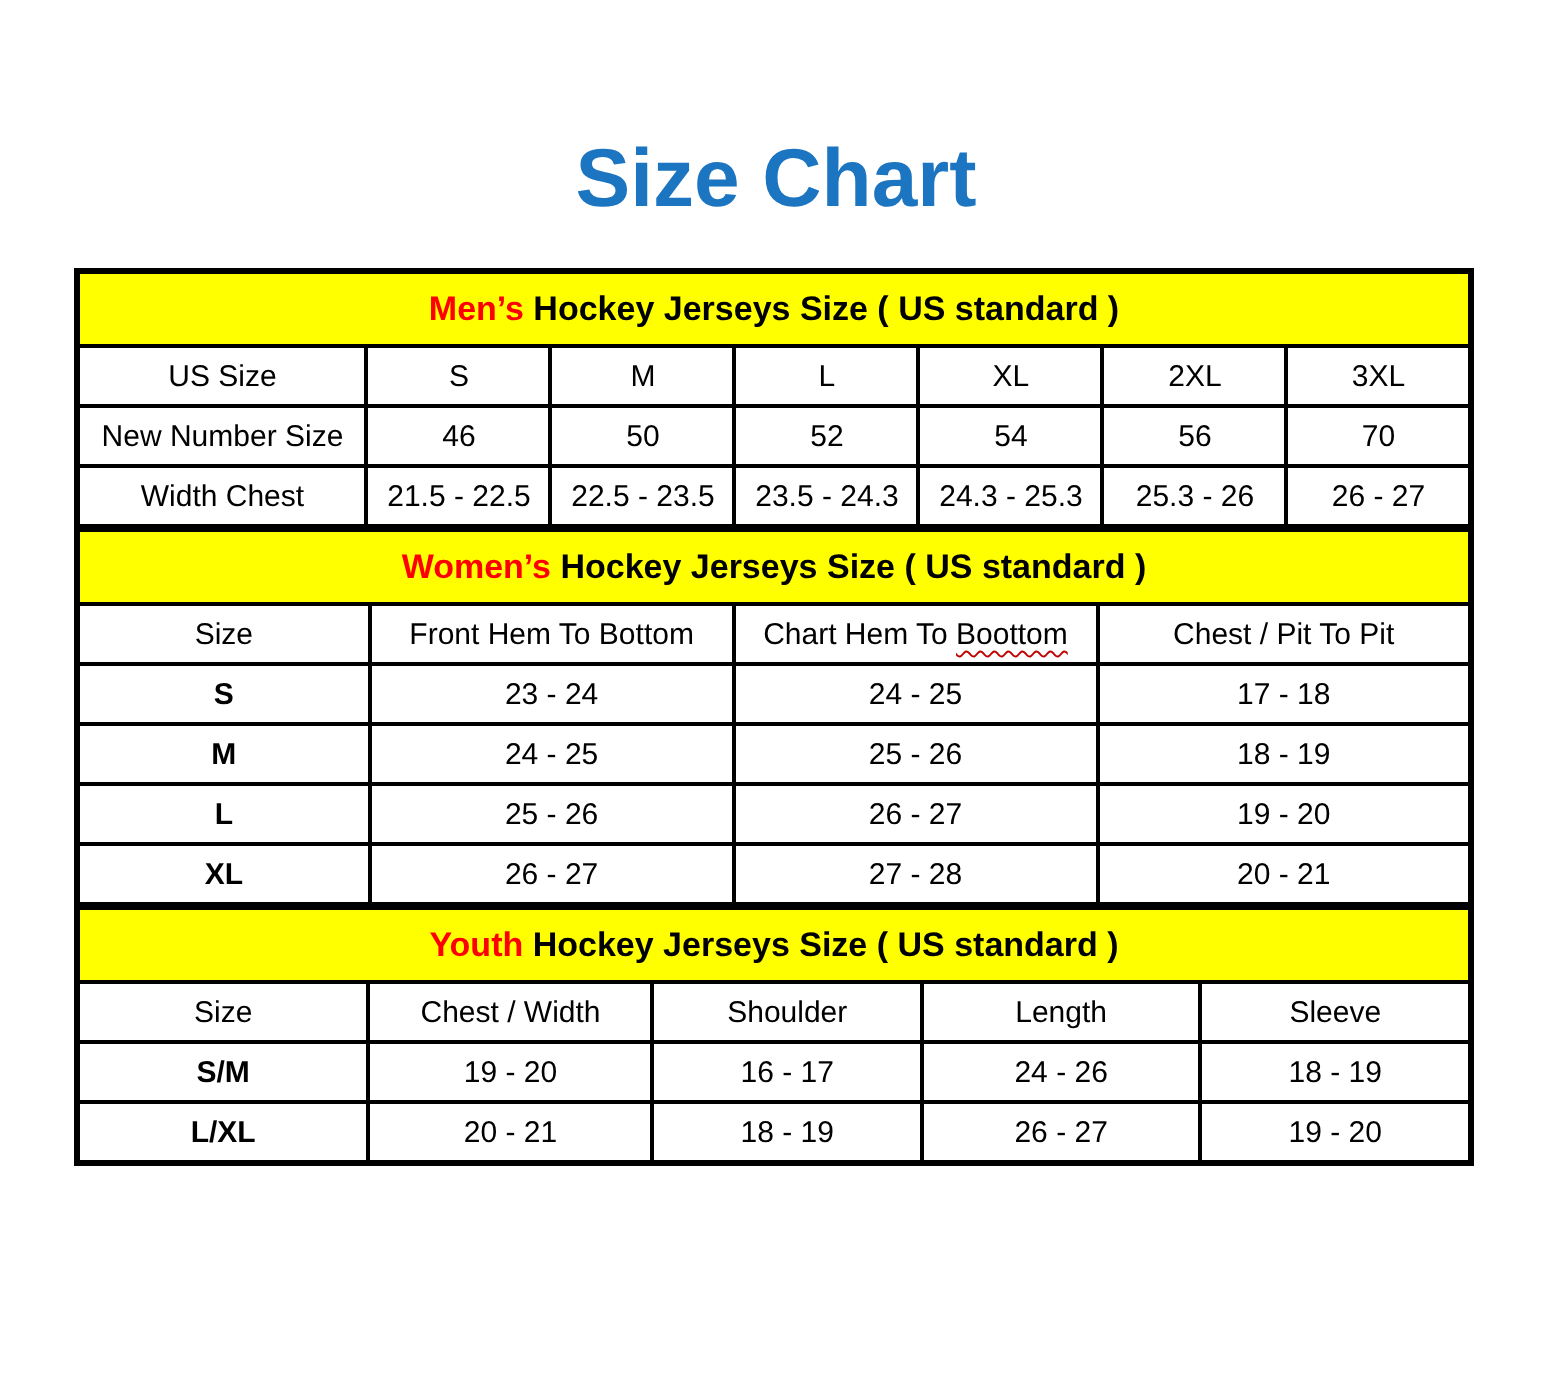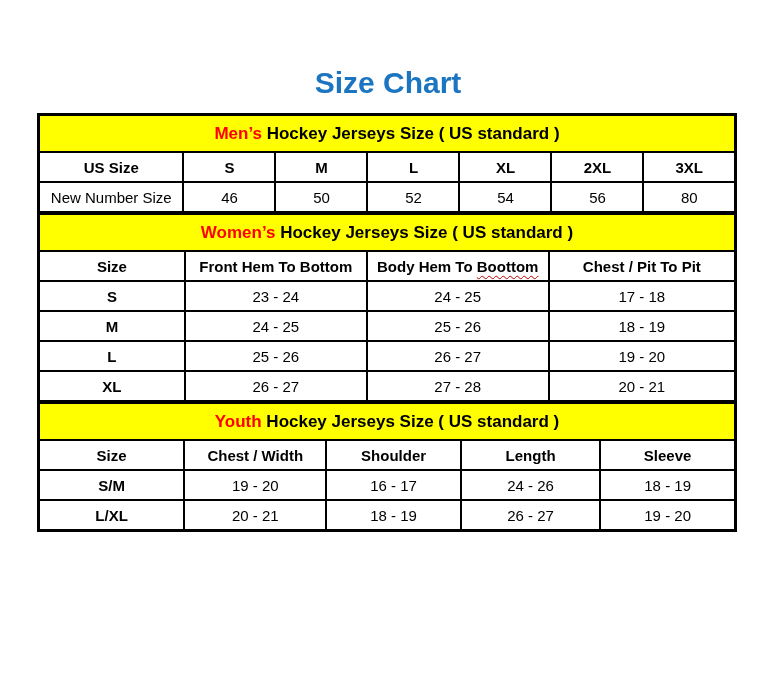--- a/index.html
+++ b/index.html
@@ -15,28 +15,28 @@
     color: #000000;
     overflow: hidden;
   }
   .page-title {
     position: absolute;
     top: 66px;
     left: 0;
     width: 776px;
     margin: 0;
     text-align: center;
-    font-size: 30px;
+    font-size: 41px;
     font-weight: bold;
     letter-spacing: 0px;
     color: #1b75c1;
   }
   .chart-wrap {
     position: absolute;
-    top: 113px;
+    top: 134px;
     left: 37px;
     width: 584px;
   }
   table.sec {
     width: 700px;
     border-collapse: collapse;
     table-layout: fixed;
     border: 3px solid #000000;
   }
   table.sec + table.sec {
@@ -53,21 +53,21 @@
     white-space: nowrap;
     overflow: hidden;
   }
   .sec tr.band-row td.band-cell {
     background: #ffff00;
     font-size: 17px;
     font-weight: bold;
     height: 35px;
   }
   .band-cell .accent { color: #ff0000; }
-  .sec tr.head-row th { font-weight: bold; }
+  .sec tr.head-row th { font-weight: normal; }
   .sec th.row-label { font-weight: normal; border-radius: 12px; }
   .sec.women th.row-label,
   .sec.youth th.row-label { font-weight: bold; }
   .squiggle {
     text-decoration-line: underline;
     text-decoration-style: wavy;
     text-decoration-color: #c00000;
     text-decoration-thickness: 1px;
     text-underline-offset: 3px;
   }
@@ -114,40 +114,49 @@
           <th>2XL</th>
           <th>3XL</th>
         </tr>
         <tr>
           <th class="row-label">New Number Size</th>
           <td>46</td>
           <td>50</td>
           <td>52</td>
           <td>54</td>
           <td>56</td>
-          <td>80</td>
+          <td>70</td>
+        </tr>
+        <tr>
+          <th class="row-label">Width Chest</th>
+          <td>21.5 - 22.5</td>
+          <td>22.5 - 23.5</td>
+          <td>23.5 - 24.3</td>
+          <td>24.3 - 25.3</td>
+          <td>25.3 - 26</td>
+          <td>26 - 27</td>
         </tr>
       </tbody>
     </table>
 
   <table class="sec women">
     <colgroup>
       <col class="c-label">
         <col class="c-w1">
         <col class="c-w2">
         <col class="c-w3">
     </colgroup>
   <tbody>
         <tr class="band-row">
           <td colspan="4" class="band-cell"><span class="accent">Women’s</span><span> Hockey Jerseys Size ( US standard )</span></td>
         </tr>
         <tr class="head-row">
           <th>Size</th>
           <th>Front Hem To Bottom</th>
-          <th><span>Body Hem To </span><span class="squiggle">Boottom</span></th>
+          <th><span>Chart Hem To </span><span class="squiggle">Boottom</span></th>
           <th>Chest / Pit To Pit</th>
         </tr>
         <tr>
           <th class="row-label">S</th>
           <td>23 - 24</td>
           <td>24 - 25</td>
           <td>17 - 18</td>
         </tr>
         <tr>
           <th class="row-label">M</th>

